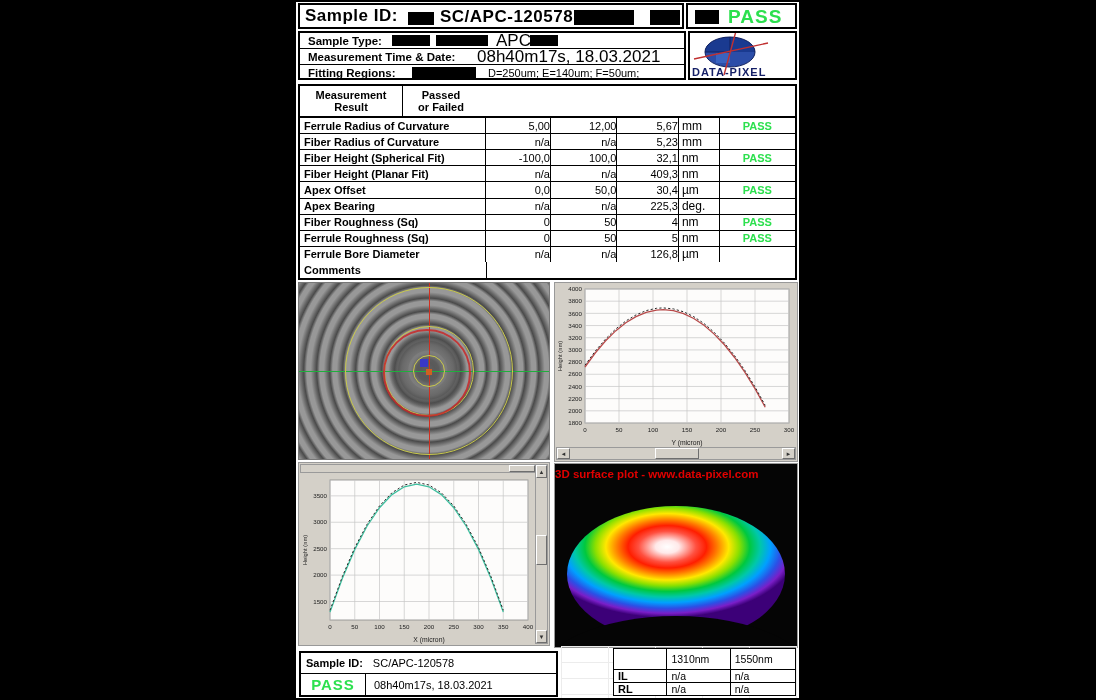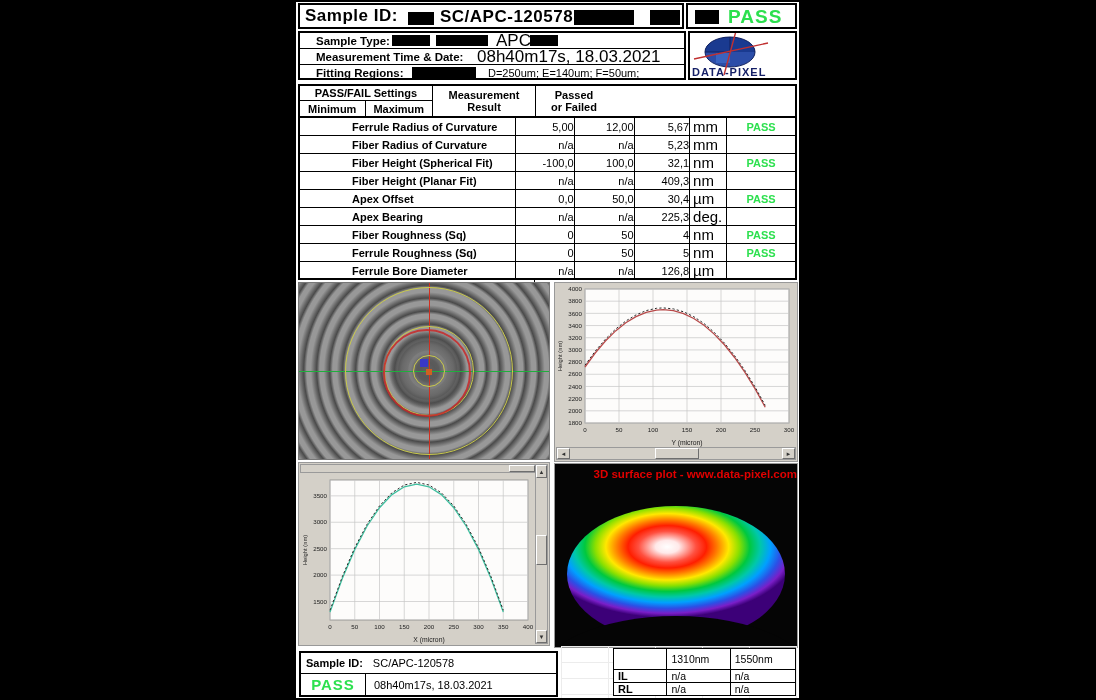--- a/index.html
+++ b/index.html
@@ -10,56 +10,56 @@
   .redact{position:absolute;background:#000;}
   .smudge{position:absolute;background:#d8d8d8;}
   .b2{border:2px solid #000;box-sizing:border-box;}
   
   #hdr-row1{left:2px;top:1px;width:386px;height:26px;display:flex;align-items:center;}
   #hdr-pass-box{left:390px;top:1px;width:111px;height:26px;display:flex;align-items:center;}
   .hdr-big{font-size:17px;font-weight:bold;letter-spacing:.5px;white-space:nowrap;}
   #hdr-rows{left:2px;top:29px;width:388px;height:49px;}
   .hrow{position:relative;height:15px;border-bottom:1px solid #000;display:flex;align-items:center;overflow:hidden;}
   .hrow:last-child{border-bottom:none;}
-  .hlabel{font-size:11.5px;font-weight:bold;padding-left:16px;white-space:nowrap;}
+  .hlabel{font-size:11.5px;font-weight:bold;padding-left:8px;white-space:nowrap;}
   .hval{font-size:17px;white-space:nowrap;position:absolute;}
   #logo-box{left:392px;top:29px;width:109px;height:49px;overflow:hidden;}
   .pass-green{color:#2ce04e;font-weight:bold;}
   
   #mtable{left:2px;top:82px;width:499px;height:196px;border:2px solid #000;box-sizing:border-box;
     display:flex;flex-direction:column;}
   .mhead{display:flex;height:32px;border-bottom:2px solid #000;box-sizing:border-box;}
   .mrow{display:flex;flex:1;border-bottom:1px solid #000;box-sizing:border-box;align-items:center;}
   .mrow:last-child{border-bottom:none;}
   .c{box-sizing:border-box;height:100%;display:flex;align-items:center;overflow:hidden;}
   .cb{border-right:1px solid #000;}
   .w-param{width:187px;}.w-min{width:66px;}.w-max{width:67px;}
   .w-val{width:62px;}.w-unit{width:41px;}.w-pf{width:76px;border-right:none;}
-  .t-param{font-size:11px;font-weight:bold;padding-left:4px;margin-left:48px;}
+  .t-param{font-size:11px;font-weight:bold;padding-left:4px;}
   .t-num{font-size:11px;justify-content:flex-end;padding-right:0;}
-  .t-unit{font-size:15px;padding-left:3px;}
+  .t-unit{font-size:12px;padding-left:3px;}
   .t-status{font-size:11px;justify-content:center;}
   .hcell{font-size:11px;font-weight:bold;display:flex;align-items:center;justify-content:center;
     box-sizing:border-box;text-align:center;}
   
   #interf{left:2px;top:280px;width:252px;height:178px;border:1px solid #777;box-sizing:border-box;
     background:
       radial-gradient(circle at 51.5% 49.5%, rgba(90,90,90,.95) 0 11px, rgba(130,130,130,.8) 19px, rgba(80,80,80,.85) 29px, rgba(0,0,0,0) 40px),
       repeating-radial-gradient(circle at 51.5% 49.5%, #989898 0 4px, #4a4a4a 7px, #989898 13px);
     overflow:hidden;}
   .ring{position:absolute;border-radius:50%;box-sizing:border-box;}
   #chart-tr{left:258px;top:280px;width:244px;height:180px;background:#d4d0c8;border:1px solid #999;box-sizing:border-box;}
   #chart-bl{left:2px;top:460px;width:252px;height:184px;background:#d4d0c8;border:1px solid #999;box-sizing:border-box;}
   #surface{left:258px;top:461px;width:244px;height:185px;background:#050505;border:1px solid #999;box-sizing:border-box;overflow:hidden;}
   svg text{font-family:"Liberation Sans",sans-serif;}
   .sb{background:#d4d0c8;position:absolute;box-sizing:border-box;border:1px solid #9a9a9a;}
   .sb-btn{position:absolute;background:#d4d0c8;border:1px solid;border-color:#fff #6e6e6e #6e6e6e #fff;
     display:flex;align-items:center;justify-content:center;font-size:6px;color:#333;box-sizing:border-box;}
   .sb-thumb{position:absolute;background:#d4d0c8;border:1px solid;border-color:#fff #6e6e6e #6e6e6e #fff;box-sizing:border-box;}
-  #surf-title{position:absolute;top:4px;width:100%;text-align:right;font-size:11.5px;font-weight:bold;color:#e00000;}
+  #surf-title{position:absolute;top:4px;width:100%;text-align:left;font-size:11.5px;font-weight:bold;color:#e00000;}
   #dome{position:absolute;left:12px;top:42px;width:218px;height:136px;border-radius:50%;
     background:radial-gradient(ellipse 60% 52% at 46% 30%,
       #ffffff 0%, #ffe9e9 9%, #ff5040 22%, #ff1e00 30%, #ff7a00 38%, #ffe800 47%,
       #8ce000 55%, #00c83e 63%, #00c8a8 71%, #00a0ff 79%, #2b50e6 87%, #7a1ec8 94%, #3c0078 100%);}
   #dome-bite{position:absolute;left:-18px;top:152px;width:278px;height:130px;border-radius:50%;background:#050505;}
   
   #ftable{left:3px;top:649px;width:259px;height:46px;}
   #ftable .frow{height:21px;display:flex;align-items:center;box-sizing:border-box;}
   #ftable .frow1{border-bottom:1px solid #000;}
   #iltable{left:317px;top:646px;width:183px;height:48px;border:1px solid #000;box-sizing:border-box;
@@ -123,27 +123,20 @@
       <line x1="4" y1="26" x2="78" y2="10" stroke="#c03030" stroke-width="1.4"></line>
       <line x1="34" y1="42" x2="46" y2="-2" stroke="#c03030" stroke-width="1.4"></line>
       <text x="2" y="43" font-size="11" font-weight="bold" fill="#141f66" letter-spacing="1">DATA-PIXEL</text>
     </svg>
     <span class="abs" style="right:-1px;top:40px;transform:rotate(-90deg);transform-origin:top right;
       font-size:16px;font-weight:bold;font-style:italic;color:#2f6fd0;">DAISI</span>
   </div>
 
   <div class="abs" id="mtable">
     <div class="mhead">
-      <div style="width:133px;display:flex;flex-direction:column;border-right:1px solid #000;box-sizing:border-box;">
-        <div class="hcell" style="height:16px;border-bottom:1px solid #000;">PASS/FAIL Settings</div>
-        <div style="display:flex;height:16px;">
-          <div class="hcell" style="width:66px;border-right:1px solid #000;">Minimum</div>
-          <div class="hcell" style="width:67px;">Maximum</div>
-        </div>
-      </div>
       <div class="hcell cb" style="width:103px;flex-direction:column;">
         <span>Measurement</span>
         <span>Result</span>
       </div>
       <div class="hcell w-pf" style="flex-direction:column;">
         <span>Passed</span>
         <span>or Failed</span>
       </div>
     </div>
     <div id="mrows" style="display:flex;flex-direction:column;flex:1;">

